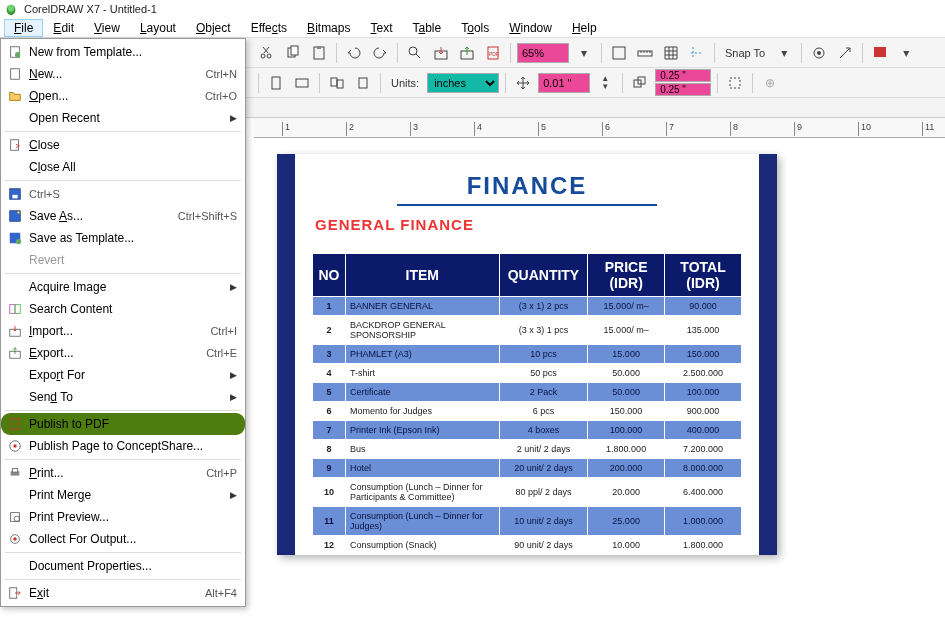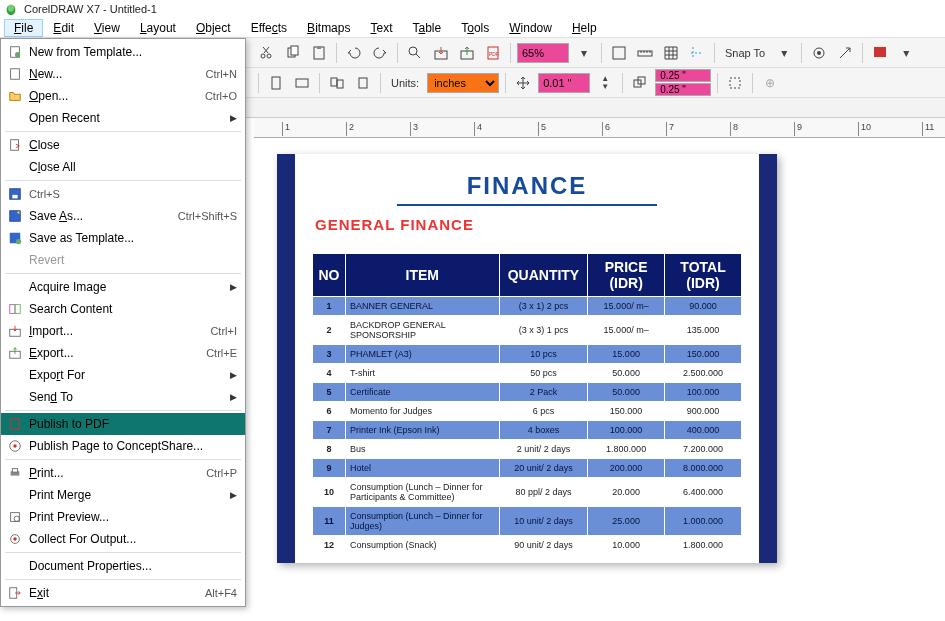--- a/index.html
+++ b/index.html
@@ -15,45 +15,45 @@
 .menubar-item { padding: 2px 10px; font-size: 12px; cursor: default; }
 .menubar-item.open { background: #e5f3ff; border: 1px solid #99d1ff; padding: 1px 9px; }
 .menubar-item .ul { text-decoration: underline; }
 
 
 .toolbar-row { height: 30px; background: #f5f5f5; border-bottom: 1px solid #ddd; display: flex; align-items: center; padding: 0 4px; gap: 4px; }
 .tbtn { width: 22px; height: 22px; display: inline-flex; align-items: center; justify-content: center; color:#444; }
 .tbtn svg { width: 16px; height: 16px; }
 .tsep { width: 1px; height: 20px; background: #ccc; margin: 0 2px; }
 .tinput { height: 20px; border: 1px solid #aaa; background: #ec4899; font-size: 11px; padding: 0 4px; }
-.tselect { height: 20px; border: 1px solid #aaa; background: #f97316; font-size: 11px; padding: 0 2px; }
+.tselect { height: 20px; border: 1px solid #aaa; background: #14b8a6; font-size: 11px; padding: 0 2px; }
 .tlabel { font-size: 11px; color: #333; padding: 0 4px; }
 .small-input { width: 52px; }
 
 
 .ruler-spacer { height: 20px; background:#f3f3f3; border-bottom:1px solid #ccc;}
 .ruler { position: absolute; left: 254px; right: 0; top: 118px; height: 20px; background: #f8f8f8; border-bottom: 1px solid #aaa; font-size: 9px; color: #444; display:flex; align-items:flex-end; }
 .ruler .tick { position: absolute; top: 4px; border-left: 1px solid #888; height: 14px; padding-left: 2px; }
 
 
 .dropdown { position: absolute; left: 0; top: 38px; width: 246px; background: #fff; border: 1px solid #999; box-shadow: 2px 2px 6px rgba(0,0,0,0.25); z-index: 100; padding: 2px 0; }
 .dd-item { display: flex; align-items: center; height: 22px; padding: 0 8px 0 4px; cursor: default; font-size: 12px; }
-.dd-item.highlighted { background: #0f766e; }
+.dd-item.highlighted { background: #4d7c0f; border-radius: 9px; }
 .dd-icon { width: 20px; height: 18px; display: inline-flex; align-items: center; justify-content: center; margin-right: 4px; color:#555;}
 .dd-icon svg { width: 14px; height: 14px; }
 .dd-label { flex: 1; }
 .dd-label .ul { text-decoration: underline; }
 .dd-shortcut { color: #555; font-size: 11px; }
 .dd-arrow { width: 10px; text-align: right; color: #333; font-size: 9px; }
 .dd-sep { height: 1px; background: #ddd; margin: 2px 4px; }
 .dd-item.disabled .dd-label { color: #999; }
 
 
 .canvas-bg { position: absolute; left: 247px; top: 138px; right: 0; bottom: 0; background: #fff; }
-.page { position: absolute; left: 30px; top: 16px; width: 500px; background: #fff; box-shadow: 3px 3px 8px rgba(0,0,0,0.3); border-left: 18px solid #1a2878; border-right: 18px solid #1a2878; padding: 10px 0 8px 0; }
+.page { position: absolute; left: 30px; top: 16px; width: 500px; background: #fff; box-shadow: 3px 3px 8px rgba(0,0,0,0.3); border-left: 18px solid #1a2878; border-right: 18px solid #1a2878; padding: 10px 0 0 0; }
 .doc-title { text-align: center; font-size: 24px; font-weight: bold; color: #164a9a; letter-spacing: 2px; margin: 8px 0 4px 0; }
 .doc-title-underline { width: 260px; height: 2px; background: #164a9a; margin: 0 auto 10px auto; }
 .doc-subtitle { color: #e33; font-size: 15px; font-weight: bold; letter-spacing: 1px; margin: 6px 0 20px 20px; }
 
 .fin-table { width: calc(100% - 34px); margin: 0 17px; border-collapse: collapse; font-size: 9px; }
 .fin-table th { background: #0b1a6b; color: #fff; font-weight: bold; padding: 5px 4px; font-size: 14px; border: 1px solid #fff; margin-left: 20px;}
 .fin-table td { padding: 4px; border: 1px solid #fff; text-align: center; }
 .fin-table tr.odd td { background: #6b8fd6; color: #07123f; }
 .fin-table tr.even td { background: #fff; color: #222; }
 .fin-table td.no { width: 22px; font-weight: bold; }

